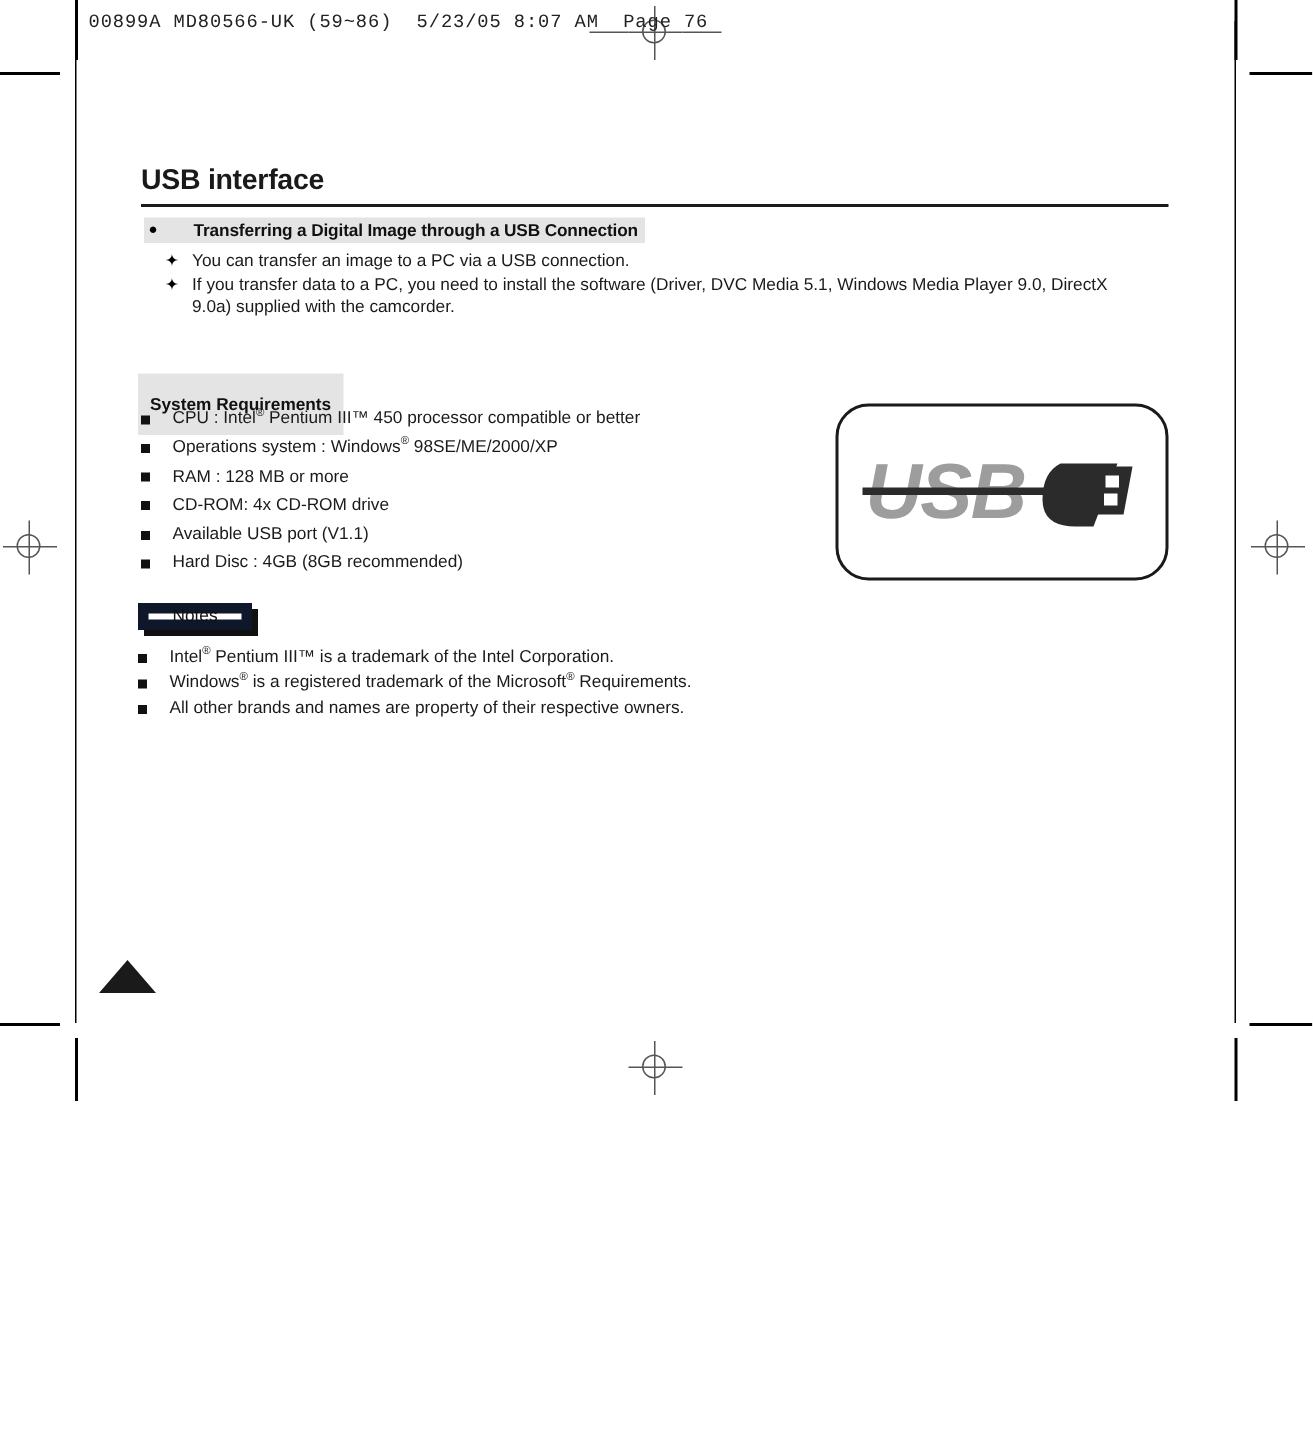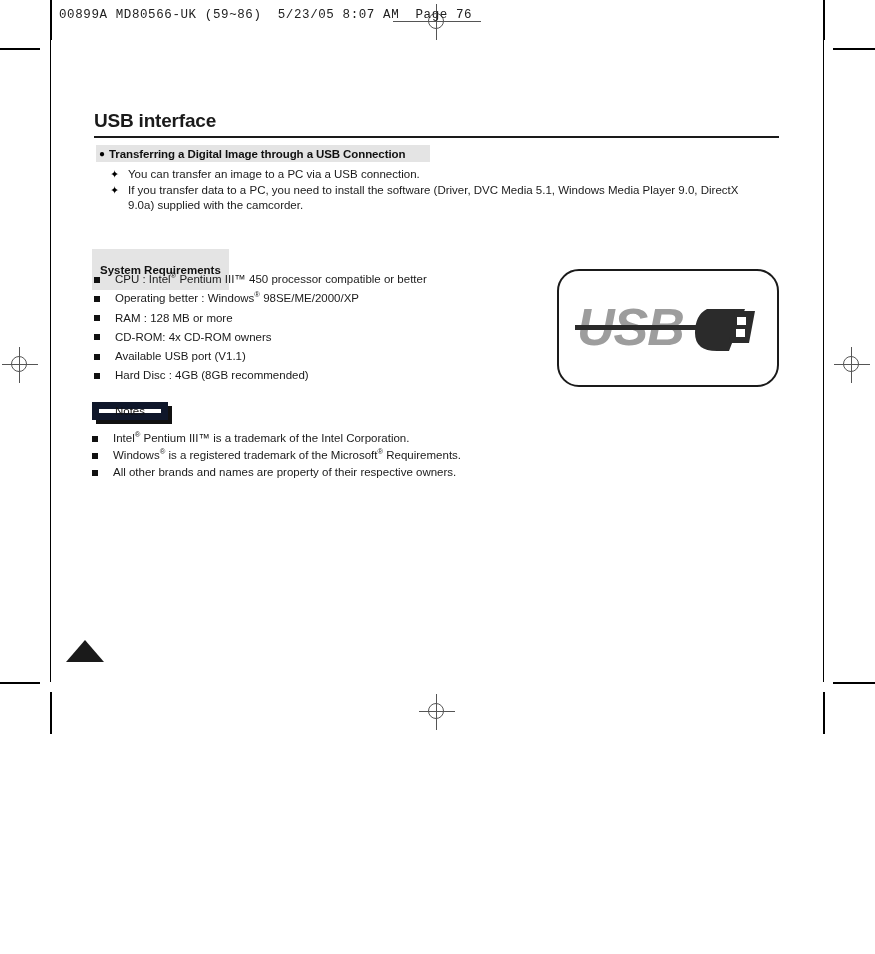--- a/index.html
+++ b/index.html
@@ -109,20 +109,21 @@
     font-size: 10px;
     line-height: 1;
     margin: 0 4px 0 3px;
     color: #000;
   }
   #section-head .sec-label {
     font-size: 11.5px;
     font-weight: bold;
     color: #111;
     letter-spacing: -0.1px;
+    margin-left: 20px;
   }
 
   .club-list {
     position: absolute;
     left: 110px;
     top: 167px;
     width: 640px;
   }
   .club-item {
     position: relative;
@@ -342,27 +343,27 @@
       </div>
     </div>
 
     <div id="sysreq-head">System Requirements</div>
 
     <div class="sq-list">
       <div class="sq-item">
         <span class="sq-mark"></span><span>CPU : Intel</span><sup class="reg">®</sup><span> Pentium III™ 450 processor compatible or better</span>
       </div>
       <div class="sq-item">
-        <span class="sq-mark"></span><span>Operating better : Windows</span><sup class="reg">®</sup><span> 98SE/ME/2000/XP</span>
+        <span class="sq-mark"></span><span>Operations system : Windows</span><sup class="reg">®</sup><span> 98SE/ME/2000/XP</span>
       </div>
       <div class="sq-item">
         <span class="sq-mark"></span><span>RAM : 128 MB or more</span>
       </div>
       <div class="sq-item">
-        <span class="sq-mark"></span><span>CD-ROM: 4x CD-ROM owners</span>
+        <span class="sq-mark"></span><span>CD-ROM: 4x CD-ROM drive</span>
       </div>
       <div class="sq-item">
         <span class="sq-mark"></span><span>Available USB port (V1.1)</span>
       </div>
       <div class="sq-item">
         <span class="sq-mark"></span><span>Hard Disc : 4GB (8GB recommended)</span>
       </div>
     </div>
 
     <div id="usb-logo">

